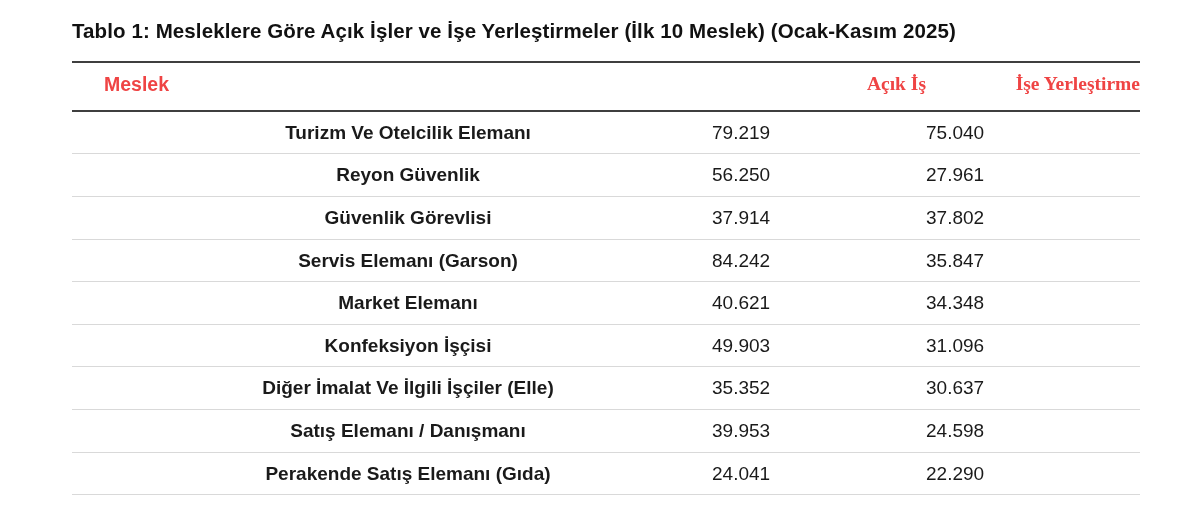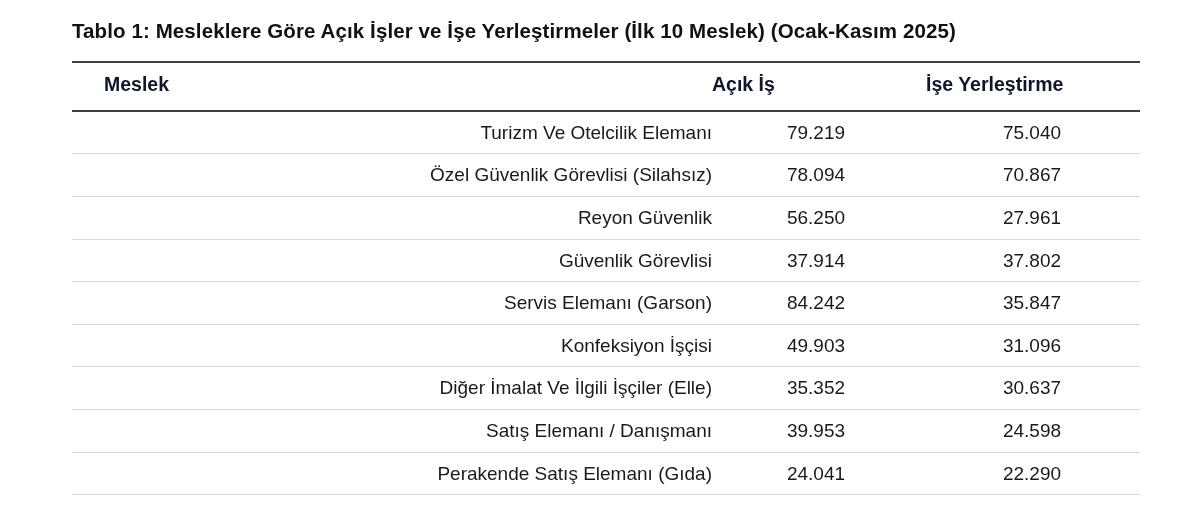--- a/index.html
+++ b/index.html
@@ -36,49 +36,51 @@
     table-layout: fixed;
   }
   table.data-table colgroup .c-name { width: 640px; }
   table.data-table colgroup .c-v1 { width: 214px; }
   table.data-table colgroup .c-v2 { width: 214px; }
 
   thead th {
     font-size: 19.5px;
     font-weight: bold;
     padding: 10px 0 14px 0;
-    color: #0f172a;
+    color: #ef4444;
     border-top: 2.2px solid #3f3f3f;
     border-bottom: 2.2px solid #3f3f3f;
     vertical-align: middle;
   }
   thead th.h-name {
     text-align: left;
     padding-left: 32px;
   }
   thead th.h-val {
-    text-align: left;
+    text-align: right;
+    font-family: Liberation Serif, serif;
   }
   tbody td {
     font-size: 19px;
     padding: 8px 0 8px 0;
     border-bottom: 1.1px solid #d9d9d9;
     color: #1a1a1a;
     vertical-align: middle;
     line-height: 1.35;
   }
   tbody tr:last-child td {
     border-bottom: 1.1px solid #d9d9d9;
   }
   tbody td.t-name {
-    text-align: right;
+    text-align: center;
     padding-left: 32px;
+    font-weight: bold;
   }
   tbody td.t-val {
-    text-align: center;
+    text-align: left;
   }
   tbody td.v1 { padding-right: 6px; }
   tbody td.v2 { padding-right: 2px; }
 </style>
 </head>
 <body>
 
 <div class="page">
 
   <div class="table-title">Tablo 1: Mesleklere Göre Açık İşler ve İşe Yerleştirmeler (İlk 10 Meslek) (Ocak-Kasım 2025)</div>
@@ -96,38 +98,38 @@
         <th class="h-val">İşe Yerleştirme</th>
       </tr>
     </thead>
     <tbody>
       <tr>
         <td class="t-name">Turizm Ve Otelcilik Elemanı</td>
         <td class="t-val v1">79.219</td>
         <td class="t-val v2">75.040</td>
       </tr>
       <tr>
-        <td class="t-name">Özel Güvenlik Görevlisi (Silahsız)</td>
-        <td class="t-val v1">78.094</td>
-        <td class="t-val v2">70.867</td>
-      </tr>
-      <tr>
         <td class="t-name">Reyon Güvenlik</td>
         <td class="t-val v1">56.250</td>
         <td class="t-val v2">27.961</td>
       </tr>
       <tr>
         <td class="t-name">Güvenlik Görevlisi</td>
         <td class="t-val v1">37.914</td>
         <td class="t-val v2">37.802</td>
       </tr>
       <tr>
         <td class="t-name">Servis Elemanı (Garson)</td>
         <td class="t-val v1">84.242</td>
         <td class="t-val v2">35.847</td>
+      </tr>
+      <tr>
+        <td class="t-name">Market Elemanı</td>
+        <td class="t-val v1">40.621</td>
+        <td class="t-val v2">34.348</td>
       </tr>
       <tr>
         <td class="t-name">Konfeksiyon İşçisi</td>
         <td class="t-val v1">49.903</td>
         <td class="t-val v2">31.096</td>
       </tr>
       <tr>
         <td class="t-name">Diğer İmalat Ve İlgili İşçiler (Elle)</td>
         <td class="t-val v1">35.352</td>
         <td class="t-val v2">30.637</td>

